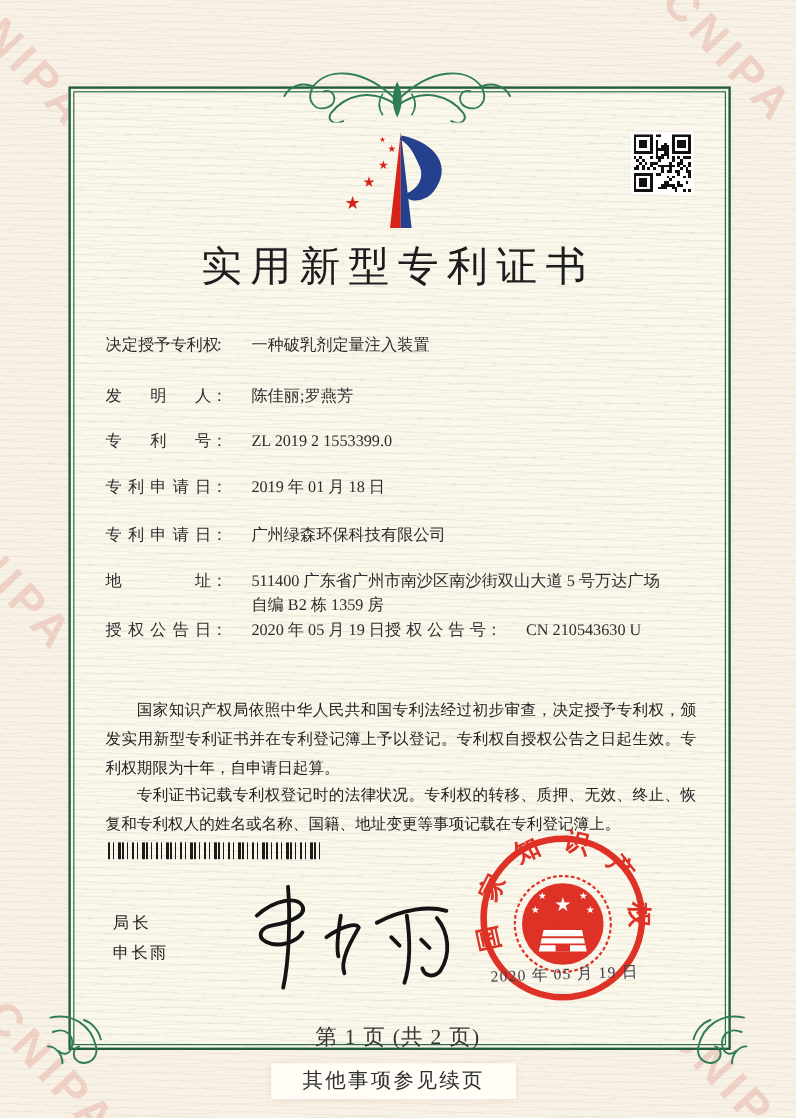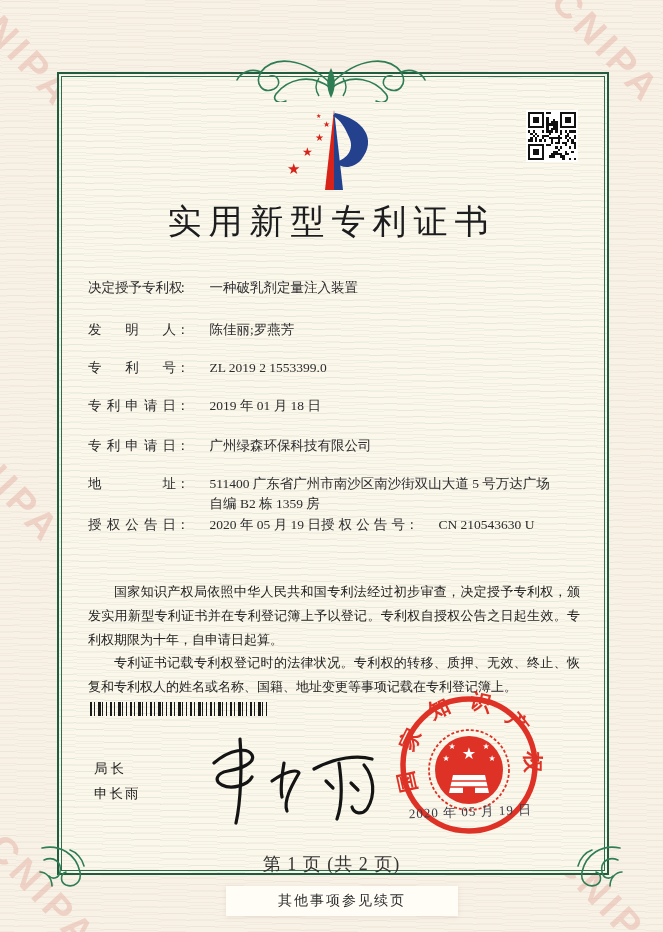--- a/index.html
+++ b/index.html
@@ -52,22 +52,22 @@
   .sig-title{position:absolute;left:94px;top:760px;font-size:13.5px;color:#222;
     font-family:"Liberation Sans","DejaVu Sans",sans-serif;letter-spacing:3px;}
   .sig-name{position:absolute;left:94px;top:785px;font-size:13.5px;color:#222;
     font-family:"Liberation Sans","DejaVu Sans",sans-serif;letter-spacing:2px;}
   .signature{position:absolute;left:196px;top:733px;width:195px;height:92px;}
   
   .seal{position:absolute;left:395px;top:691px;width:148px;height:148px;opacity:0.93;}
   .seal-date{position:absolute;left:398px;top:803px;width:145px;text-align:center;
     font-size:13px;color:#3d3d46;letter-spacing:1px;transform:rotate(-2deg);}
   .page-info{position:absolute;left:0;top:852px;width:663px;text-align:center;font-size:18px;color:#333;letter-spacing:1px;}
-  .note-strip{position:absolute;left:226px;top:886px;width:232px;height:30px;background:#fffdf6;
-    box-shadow:0 1px 5px rgba(120,100,70,0.12);text-align:center;line-height:30px;font-size:14px;color:#2e2e2e;letter-spacing:2px;}
+  .note-strip{position:absolute;left:226px;top:886px;width:204px;height:30px;background:#fffdf6;
+    box-shadow:0 1px 5px rgba(120,100,70,0.12);text-align:center;line-height:30px;font-size:17px;color:#2e2e2e;letter-spacing:2px;}
   .ornament-top{position:absolute;left:231px;top:44px;width:200px;height:58px;}
   .ornament-corner{position:absolute;width:52px;height:50px;}
   .oc-left{left:36px;top:842px;}
   .oc-right{left:574px;top:842px;transform:scaleX(-1);}
 </style>
 </head>
 <body>
 
 <div class="canvas">
 

